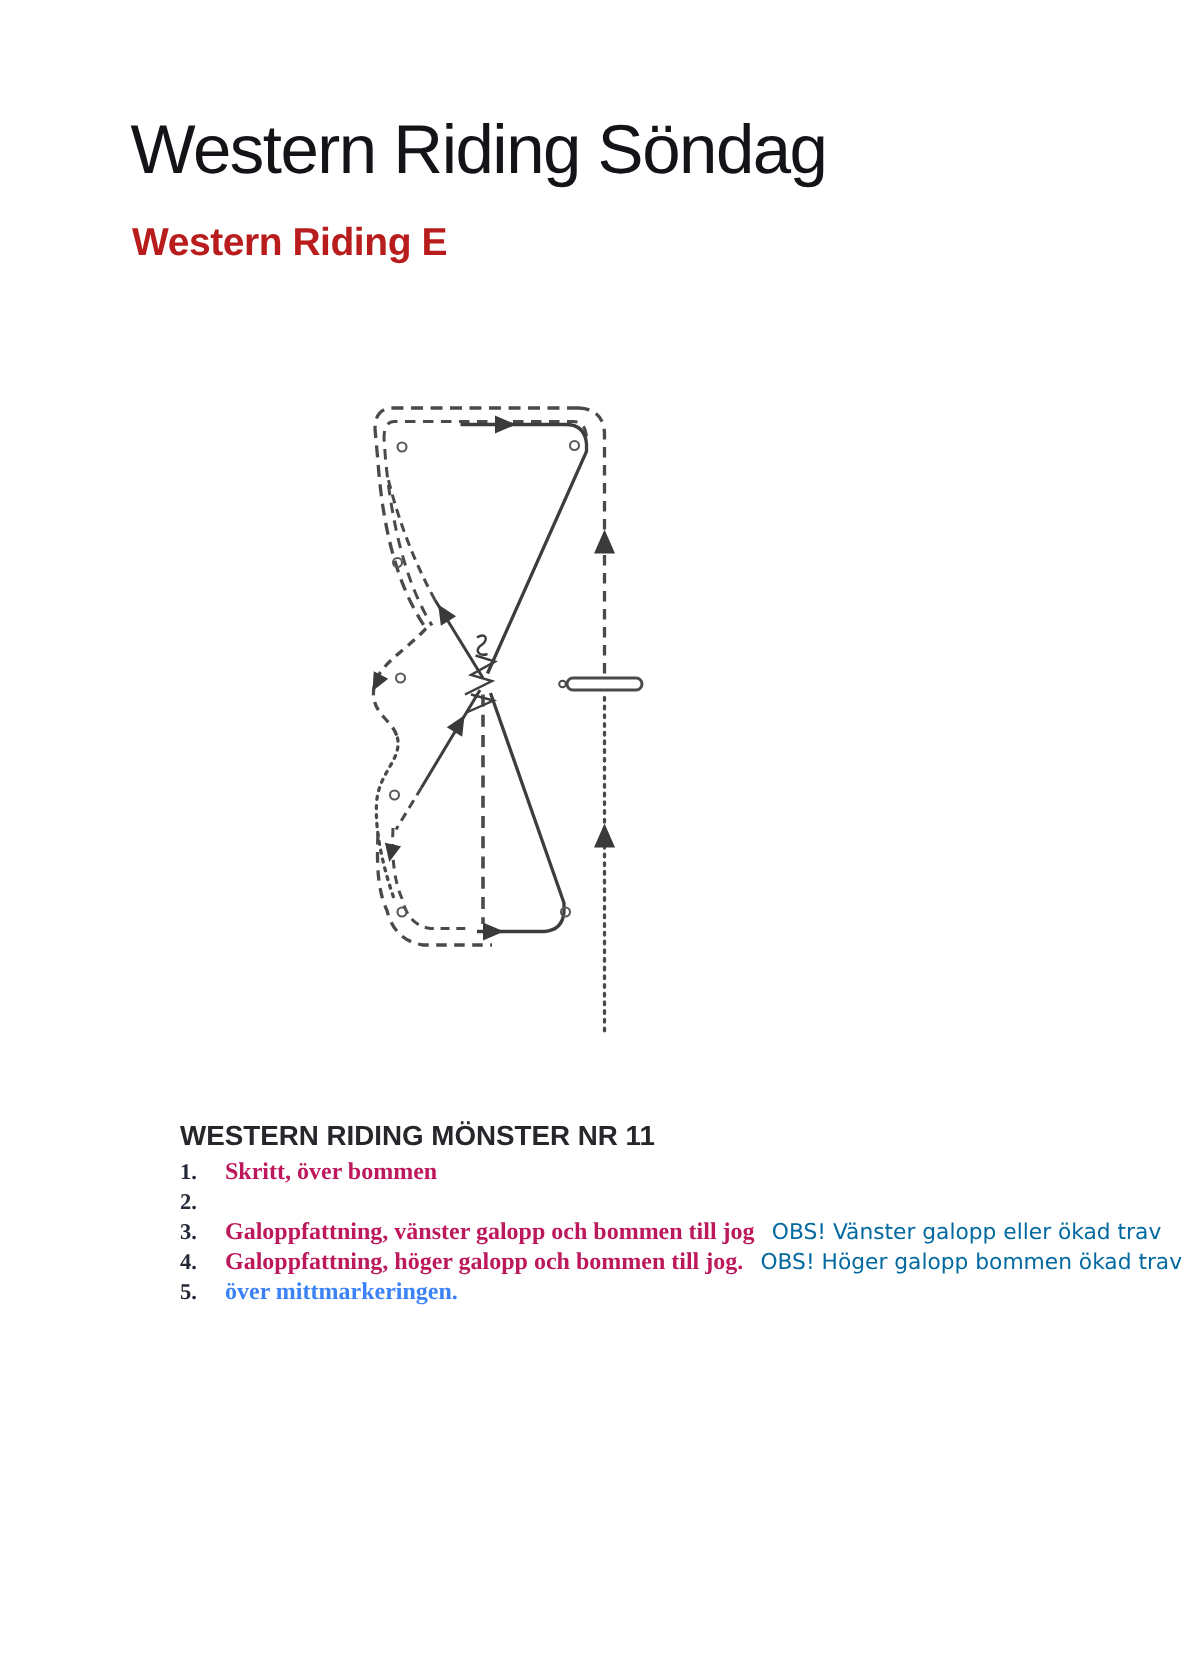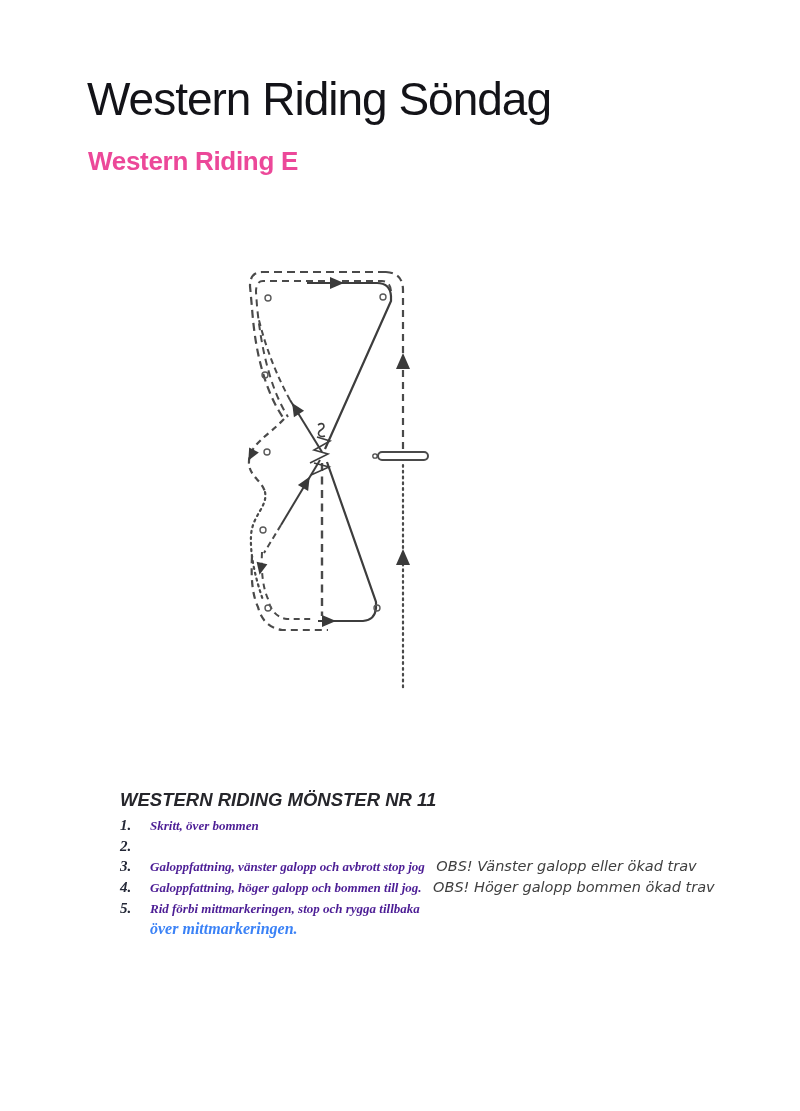--- a/index.html
+++ b/index.html
@@ -8,48 +8,48 @@
     overflow:hidden; font-family:"Liberation Sans", sans-serif;padding-left:28px;
   }
   .title {
     position:absolute; left:87px; top:72px; margin:0;
     font-family:"Liberation Sans", sans-serif; font-weight:500;
     font-size:46px; letter-spacing:-1px; color:#131318; white-space:nowrap;
   }
   .subtitle {
     position:absolute; left:88px; top:146px; margin:0;
     font-family:"Liberation Sans", sans-serif; font-weight:700;
-    font-size:26px; letter-spacing:-0.3px; color:#ec4899; white-space:nowrap;
+    font-size:26px; letter-spacing:-0.3px; color:#b91c1c; white-space:nowrap;
   }
   .diagram {
     position:absolute; left:230px; top:255px; width:215px; height:440px;
   }
   .pattern {
-    position:absolute; left:120px; top:789px; width:672px;font-style:italic;
+    position:absolute; left:120px; top:746px; width:672px;
   }
   .pattern-heading {
     font-family:"Liberation Sans", sans-serif; font-weight:700;
     font-size:18.5px; color:#26262b; letter-spacing:0; margin-bottom:4px;
     white-space:nowrap;
   }
   .step {
     position:relative; padding-left:30px; line-height:20px; white-space:nowrap;
   }
   .step-num {
     position:absolute; left:0; top:0;
     font-family:"Liberation Serif", serif; font-weight:700;
     font-size:15px; color:#242837;
   }
   .step-text {
     font-family:"Liberation Serif", serif; font-weight:700;
-    font-size:13px; color:#4c1d95;
+    font-size:16px; color:#be185d;
   }
   .step-note {
     font-family:"DejaVu Sans", sans-serif; font-weight:400;
-    font-size:14.5px; color:#404040; margin-left:7px;
+    font-size:14.5px; color:#0369a1; margin-left:7px;
   }
   .step-line2 {
     font-family:"Liberation Serif", serif; font-weight:700;
     font-size:16px; color:#3b82f6; line-height:20px;
   }
 </style>
 </head>
 <body>
 
 <div class="page">
@@ -132,30 +132,29 @@
       <span class="step-note"></span>
     </div>
 
     <div class="step">
       <span class="step-num">2.</span>
       <span class="step-note"></span>
     </div>
 
     <div class="step">
       <span class="step-num">3.</span>
-      <span class="step-text">Galoppfattning, vänster galopp och avbrott stop jog</span>
+      <span class="step-text">Galoppfattning, vänster galopp och bommen till jog</span>
       <span class="step-note">OBS! Vänster galopp eller ökad trav</span>
     </div>
 
     <div class="step">
       <span class="step-num">4.</span>
       <span class="step-text">Galoppfattning, höger galopp och bommen till jog.</span>
       <span class="step-note">OBS! Höger galopp bommen ökad trav</span>
     </div>
 
     <div class="step">
       <span class="step-num">5.</span>
-      <span class="step-text">Rid förbi mittmarkeringen, stop och rygga tillbaka</span>
       <div class="step-line2">över mittmarkeringen.</div>
     </div>
   </div>
 
 </div>
 
 </body></html>

